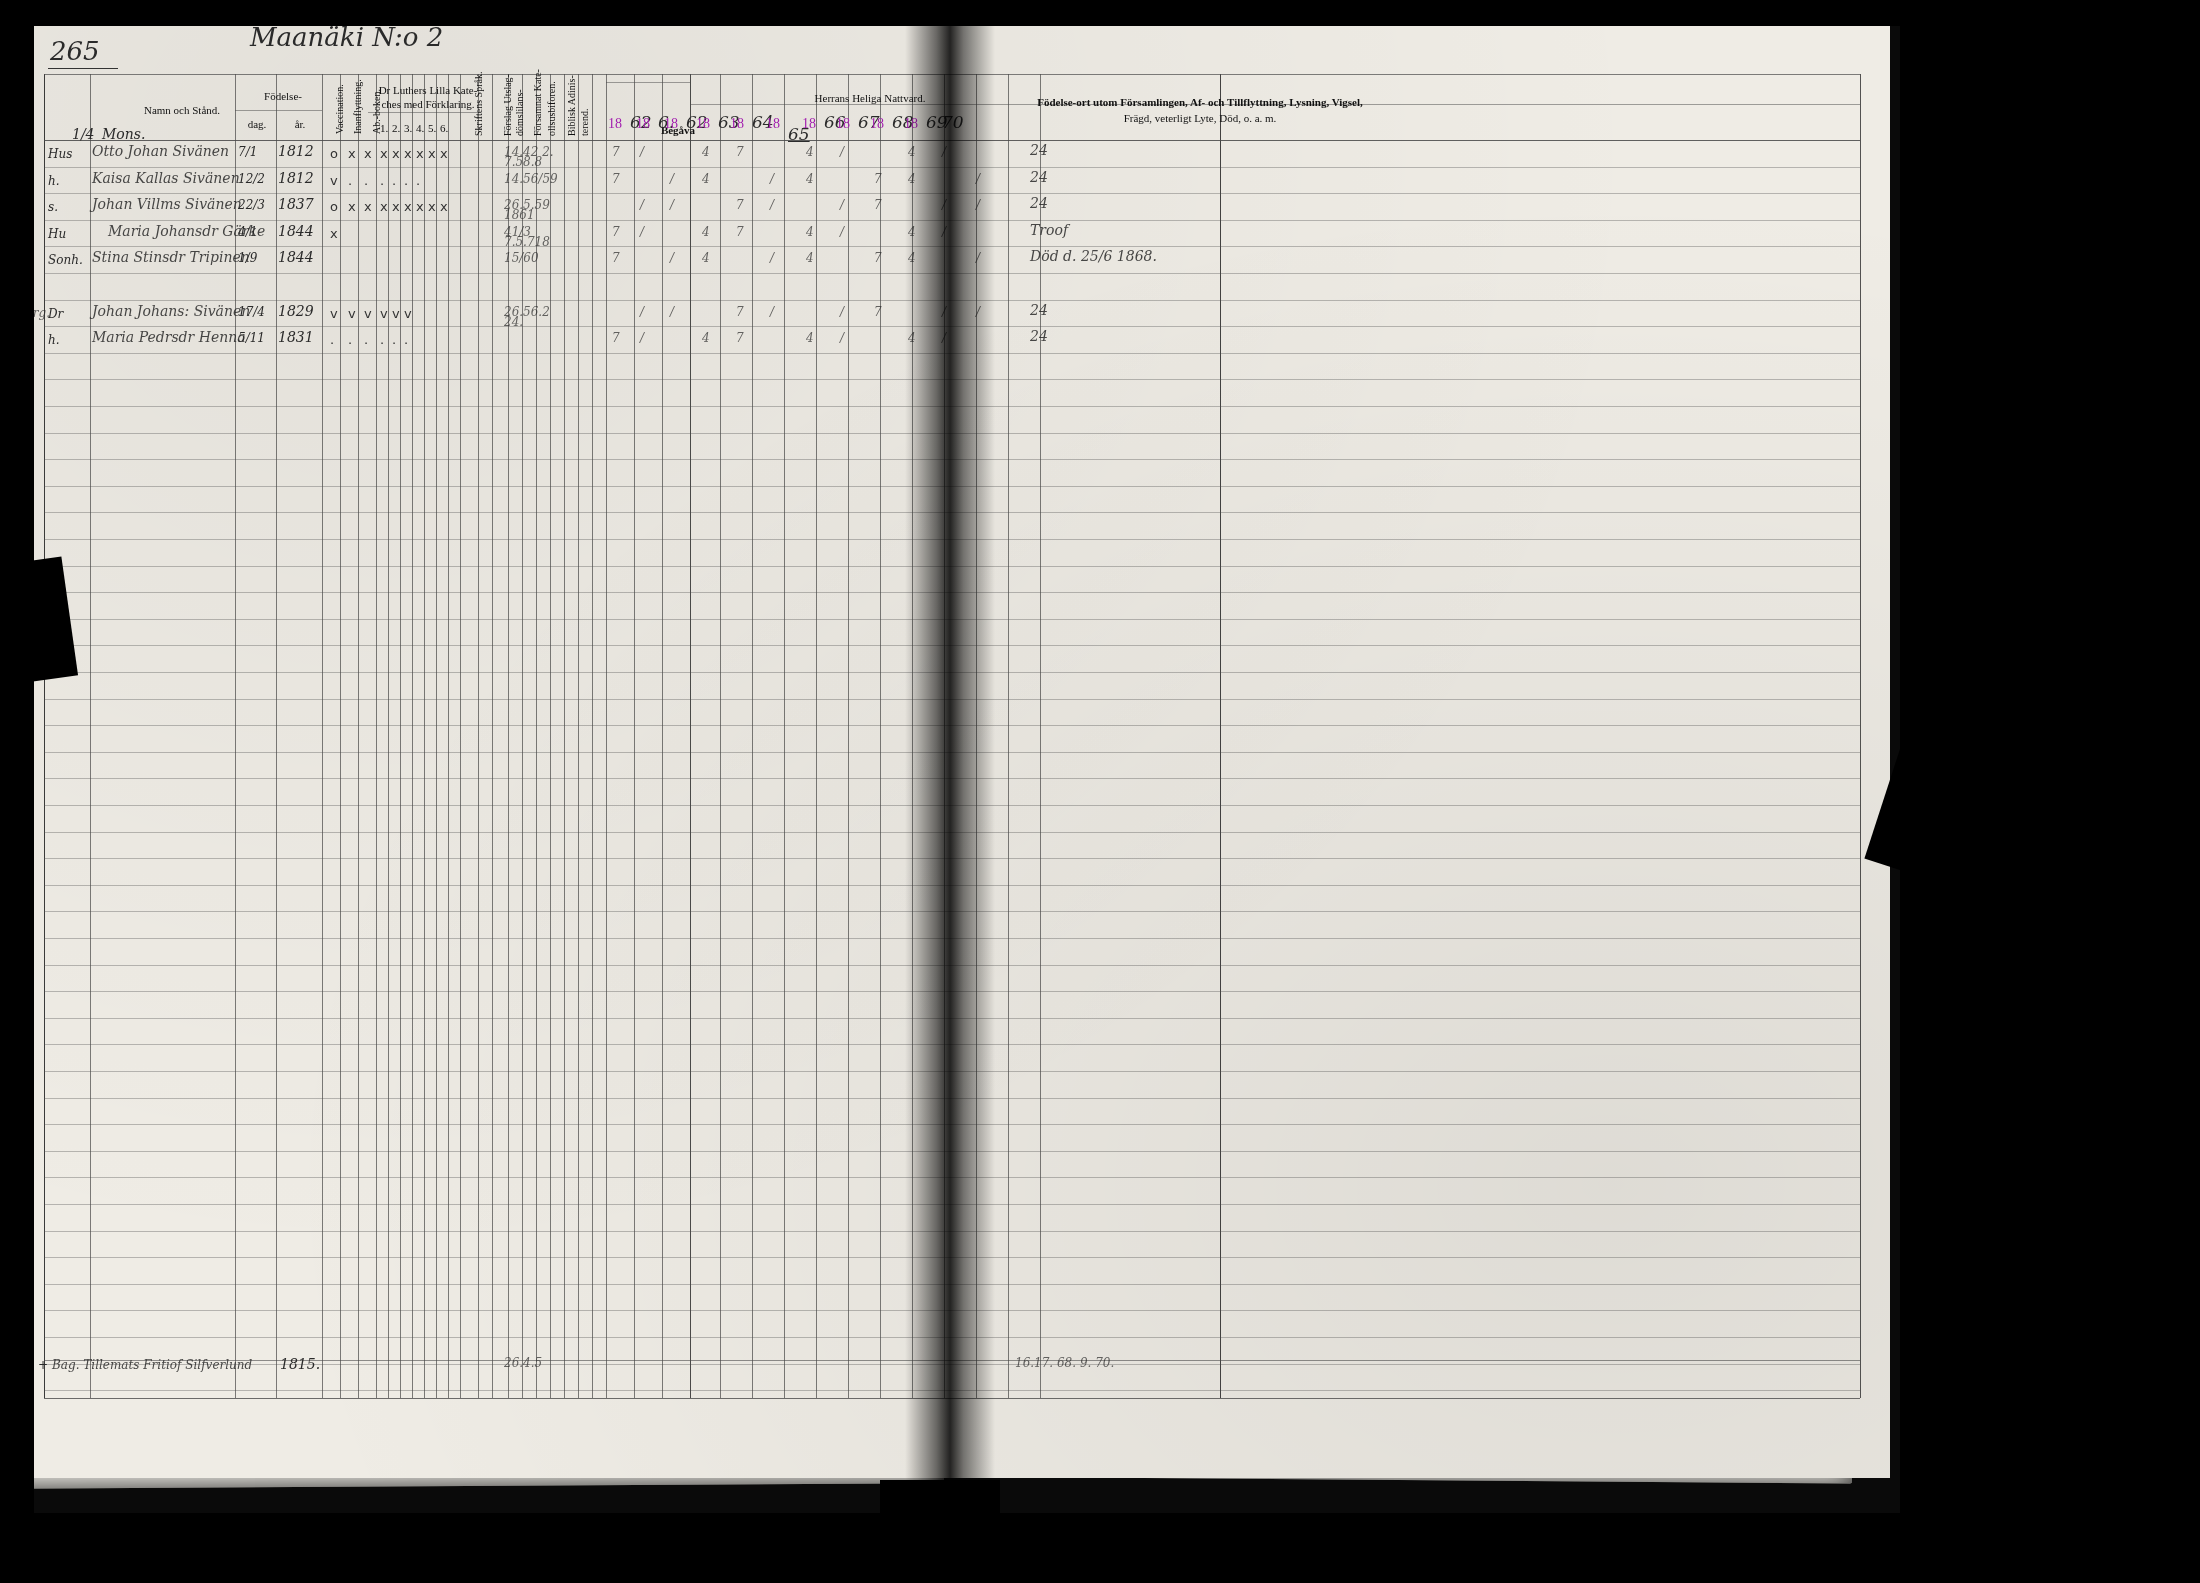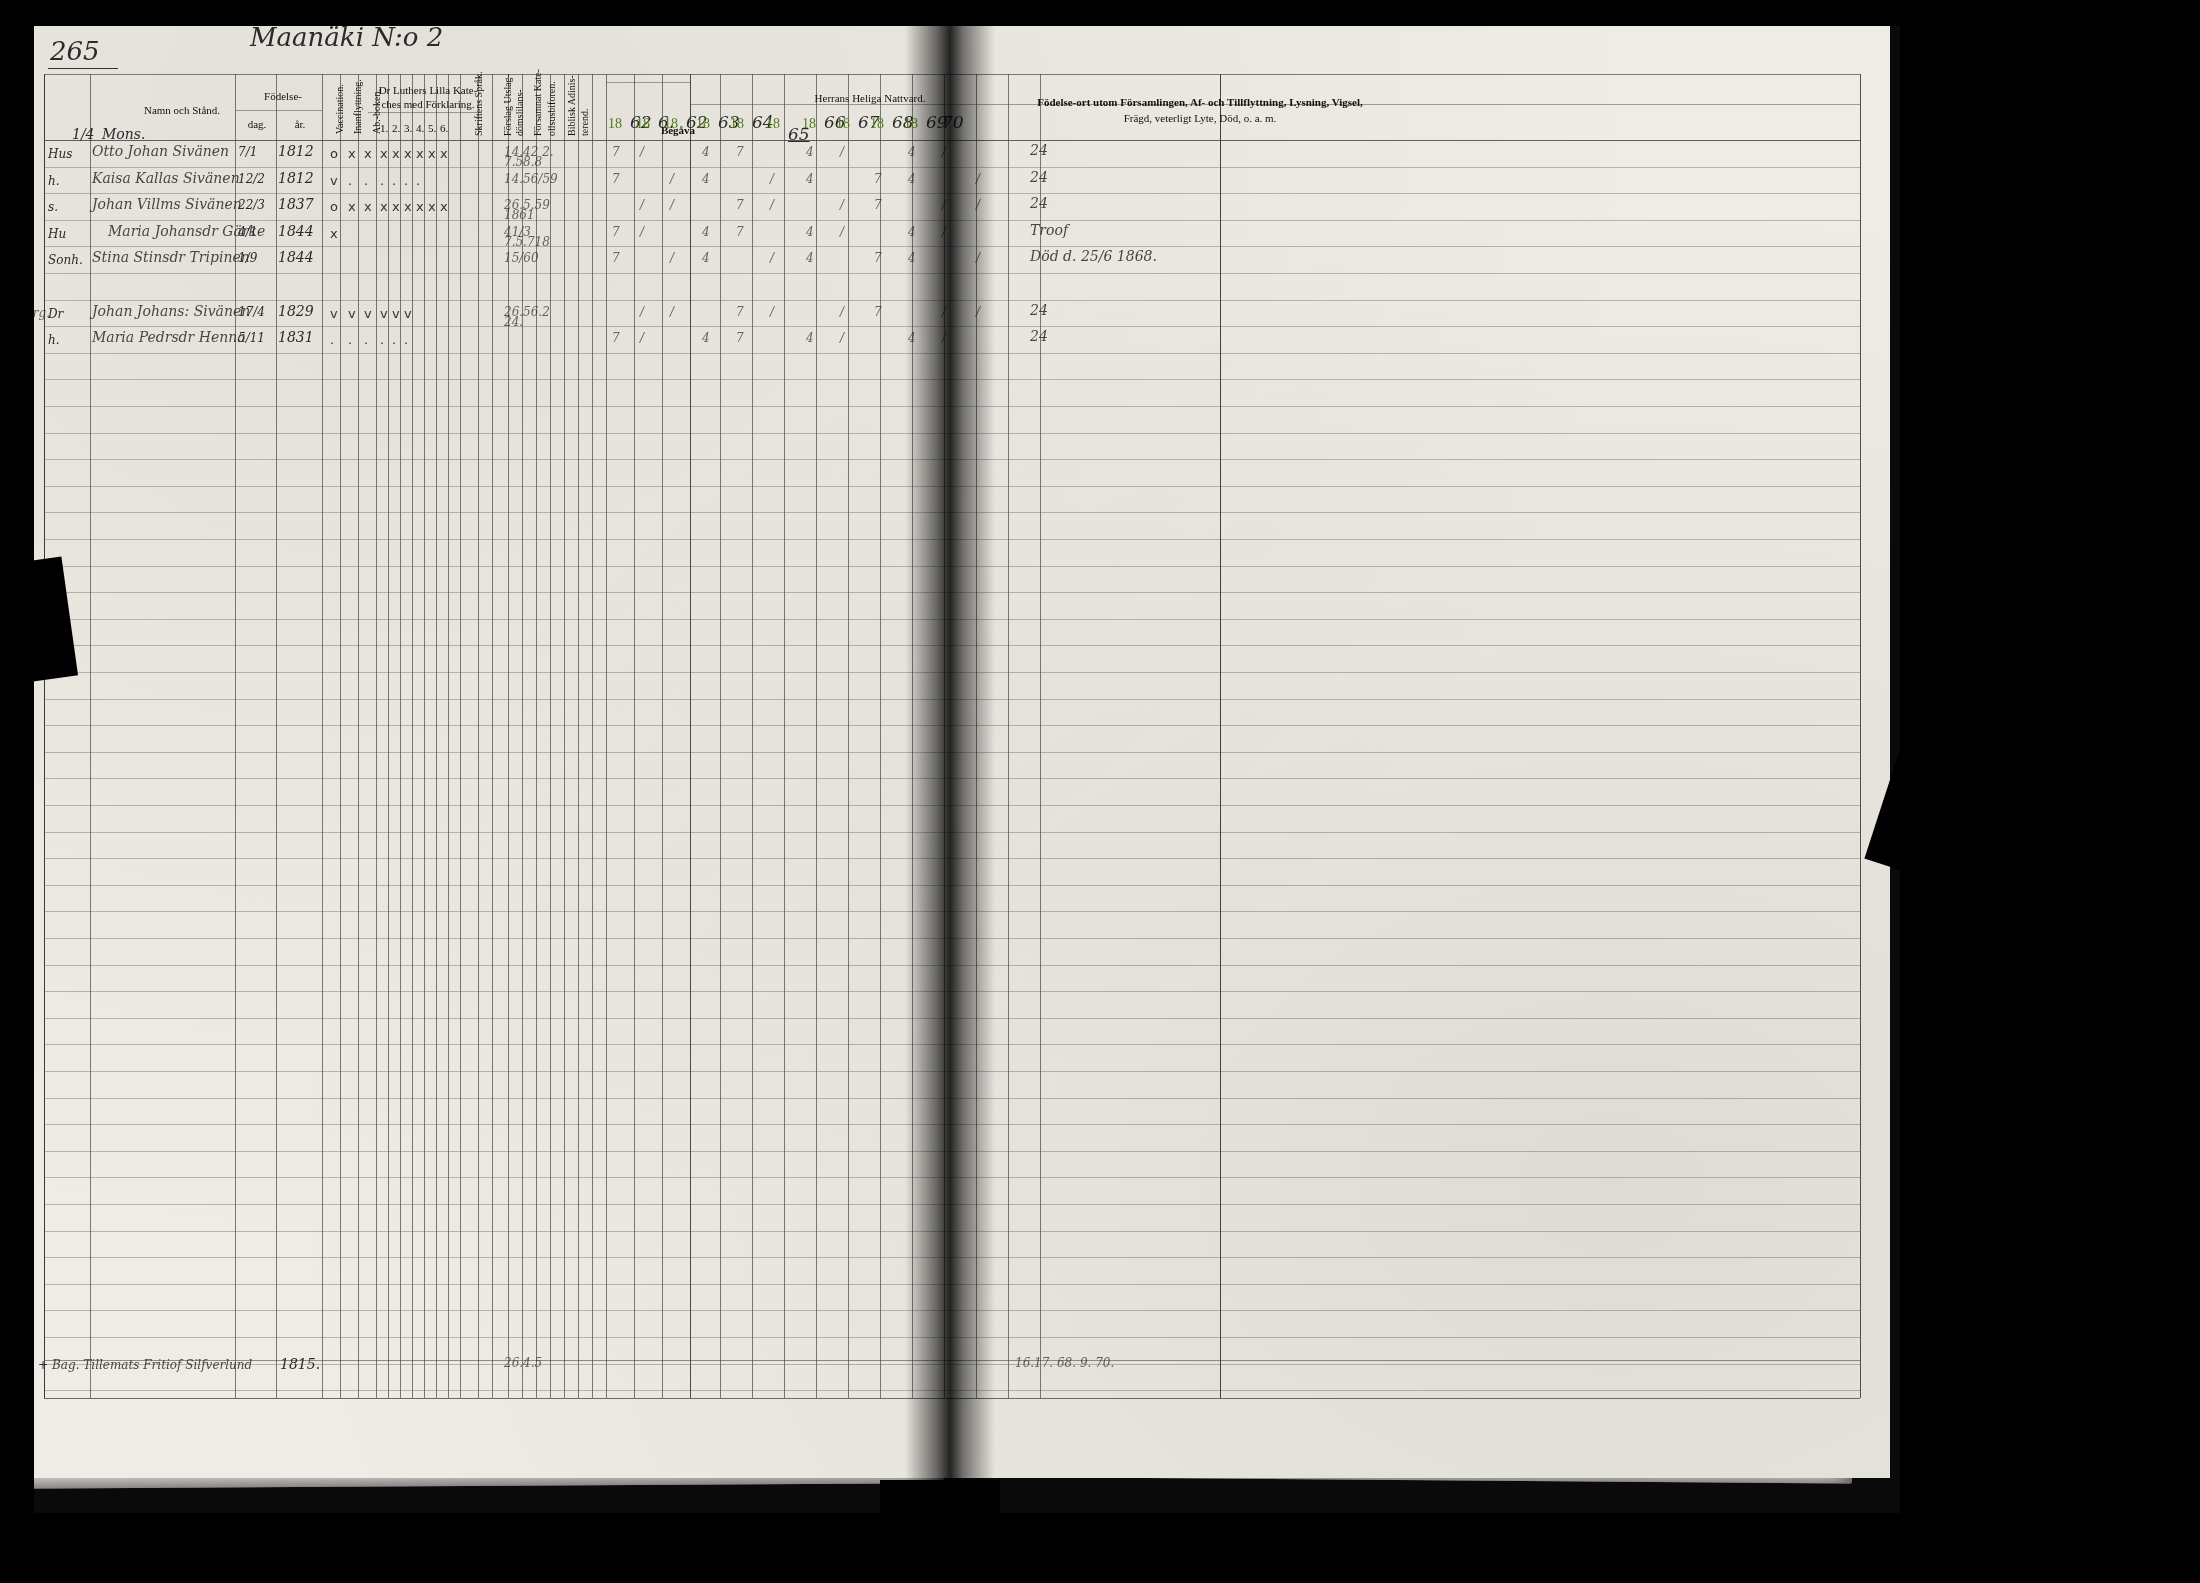--- a/index.html
+++ b/index.html
@@ -60,21 +60,21 @@
 
   
   .hw{position:absolute;font-family:"DejaVu Serif",serif;font-style:italic;
       color:#2a2a2a;white-space:nowrap;}
   .hw.s{font-size:12px;}
   .hw.m{font-size:14px;}
   .hw.xl{font-size:26px;}
   .blur{filter:blur(.35px);opacity:.85;}
   .blur2{filter:blur(.6px);opacity:.7;}
 
-  .yr{position:absolute;font-size:14px;color:#4d7c0f;}
+  .yr{position:absolute;font-size:14px;color:#a21caf;}
   .yrw{position:absolute;font-family:"DejaVu Serif",serif;font-style:italic;font-size:17px;color:#2b2b2b;}
 
   .x{position:absolute;font-size:13px;color:#333;font-family:"DejaVu Sans",sans-serif;}
 </style>
 </head>
 <body>
 
 <div id="page">
 
   <div class="book">

